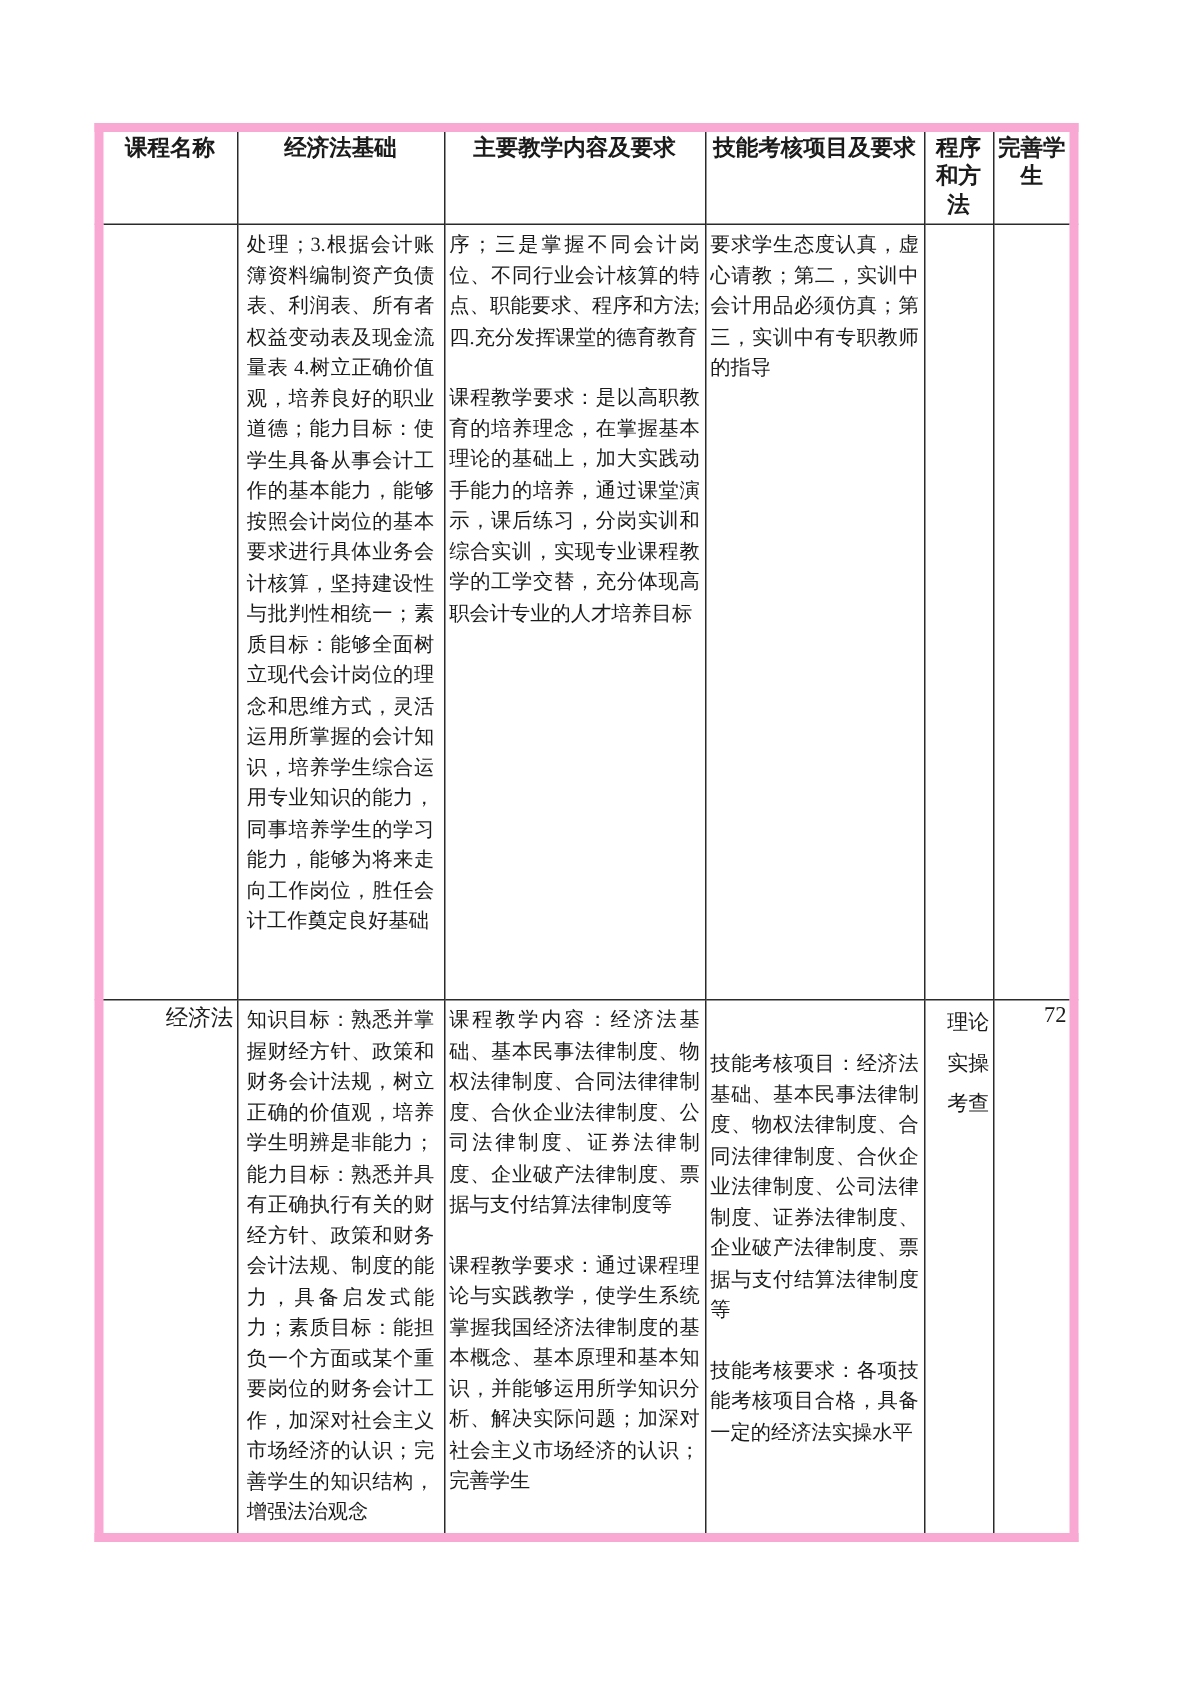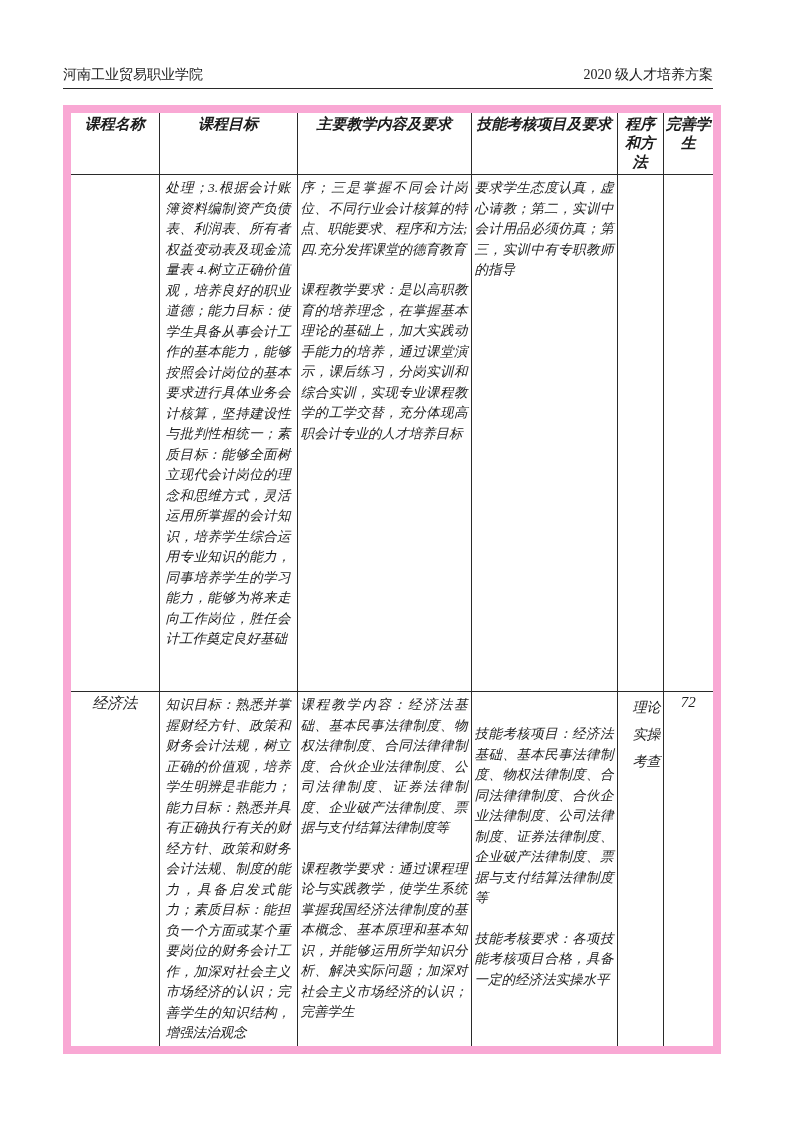--- a/index.html
+++ b/index.html
@@ -37,22 +37,21 @@
     table-layout: fixed;
     width: 650px;
   }
   table.curriculum th,
   table.curriculum td {
     border: 1px solid #2a2a2a;
     vertical-align: top;
     overflow: hidden;
   }
   table.curriculum {
-    border: 8px solid #f9a8d4;
-    font-style: italic;
+    border: 6px solid #f9a8d4;
   }
   th.hdr {
     font-size: 15px;
     font-weight: bold;
     text-align: center;
     vertical-align: middle;
     padding: 2px 2px;
     line-height: 19px;
   }
   tr.r-head { height: 40px; }
@@ -66,21 +65,21 @@
   }
   td.col-objectives { padding: 3px 6px 0 6px; }
   td.col-content    { padding: 3px 3px 0 3px; }
   td.col-skills     { padding: 3px 3px 0 3px; }
   td.pad-top        { padding-top: 32px; }
 
   td.cell .para { margin: 0 0 20px 0; }
   td.cell .para:last-child { margin-bottom: 0; }
 
   td.center-cell {
-    text-align: center;
+    text-align: right;
     vertical-align: middle;
     font-size: 15px;
     padding: 2px;
   }
   td.assessment-cell {
     text-align: right;
     vertical-align: middle;
     font-size: 14px;
     line-height: 27px;
     white-space: pre-line;
@@ -93,38 +92,34 @@
     font-size: 15px;
     letter-spacing: 2px;
   }
 </style>
 </head>
 <body>
 
 <div class="page">
   <div class="content">
 
-    <div class="doc-header">
-      <span>河南工业贸易职业学院</span>
-      <span>2020 级人才培养方案</span>
-    </div>
 
     <table class="curriculum">
       <colgroup>
         <col style="width:92px">
         <col style="width:138px">
         <col style="width:174px">
         <col style="width:146px">
         <col style="width:46px">
         <col style="width:54px">
       </colgroup>
       <thead>
         <tr class="r-head">
           <th class="hdr">课程名称</th>
-          <th class="hdr">课程目标</th>
+          <th class="hdr">经济法基础</th>
           <th class="hdr">主要教学内容及要求</th>
           <th class="hdr">技能考核项目及要求</th>
           <th class="hdr">程序和方法</th>
           <th class="hdr">完善学生</th>
         </tr>
       </thead>
       <tbody>
         <tr class="r1">
           <td class="center-cell"></td>
           <td class="cell col-objectives">

